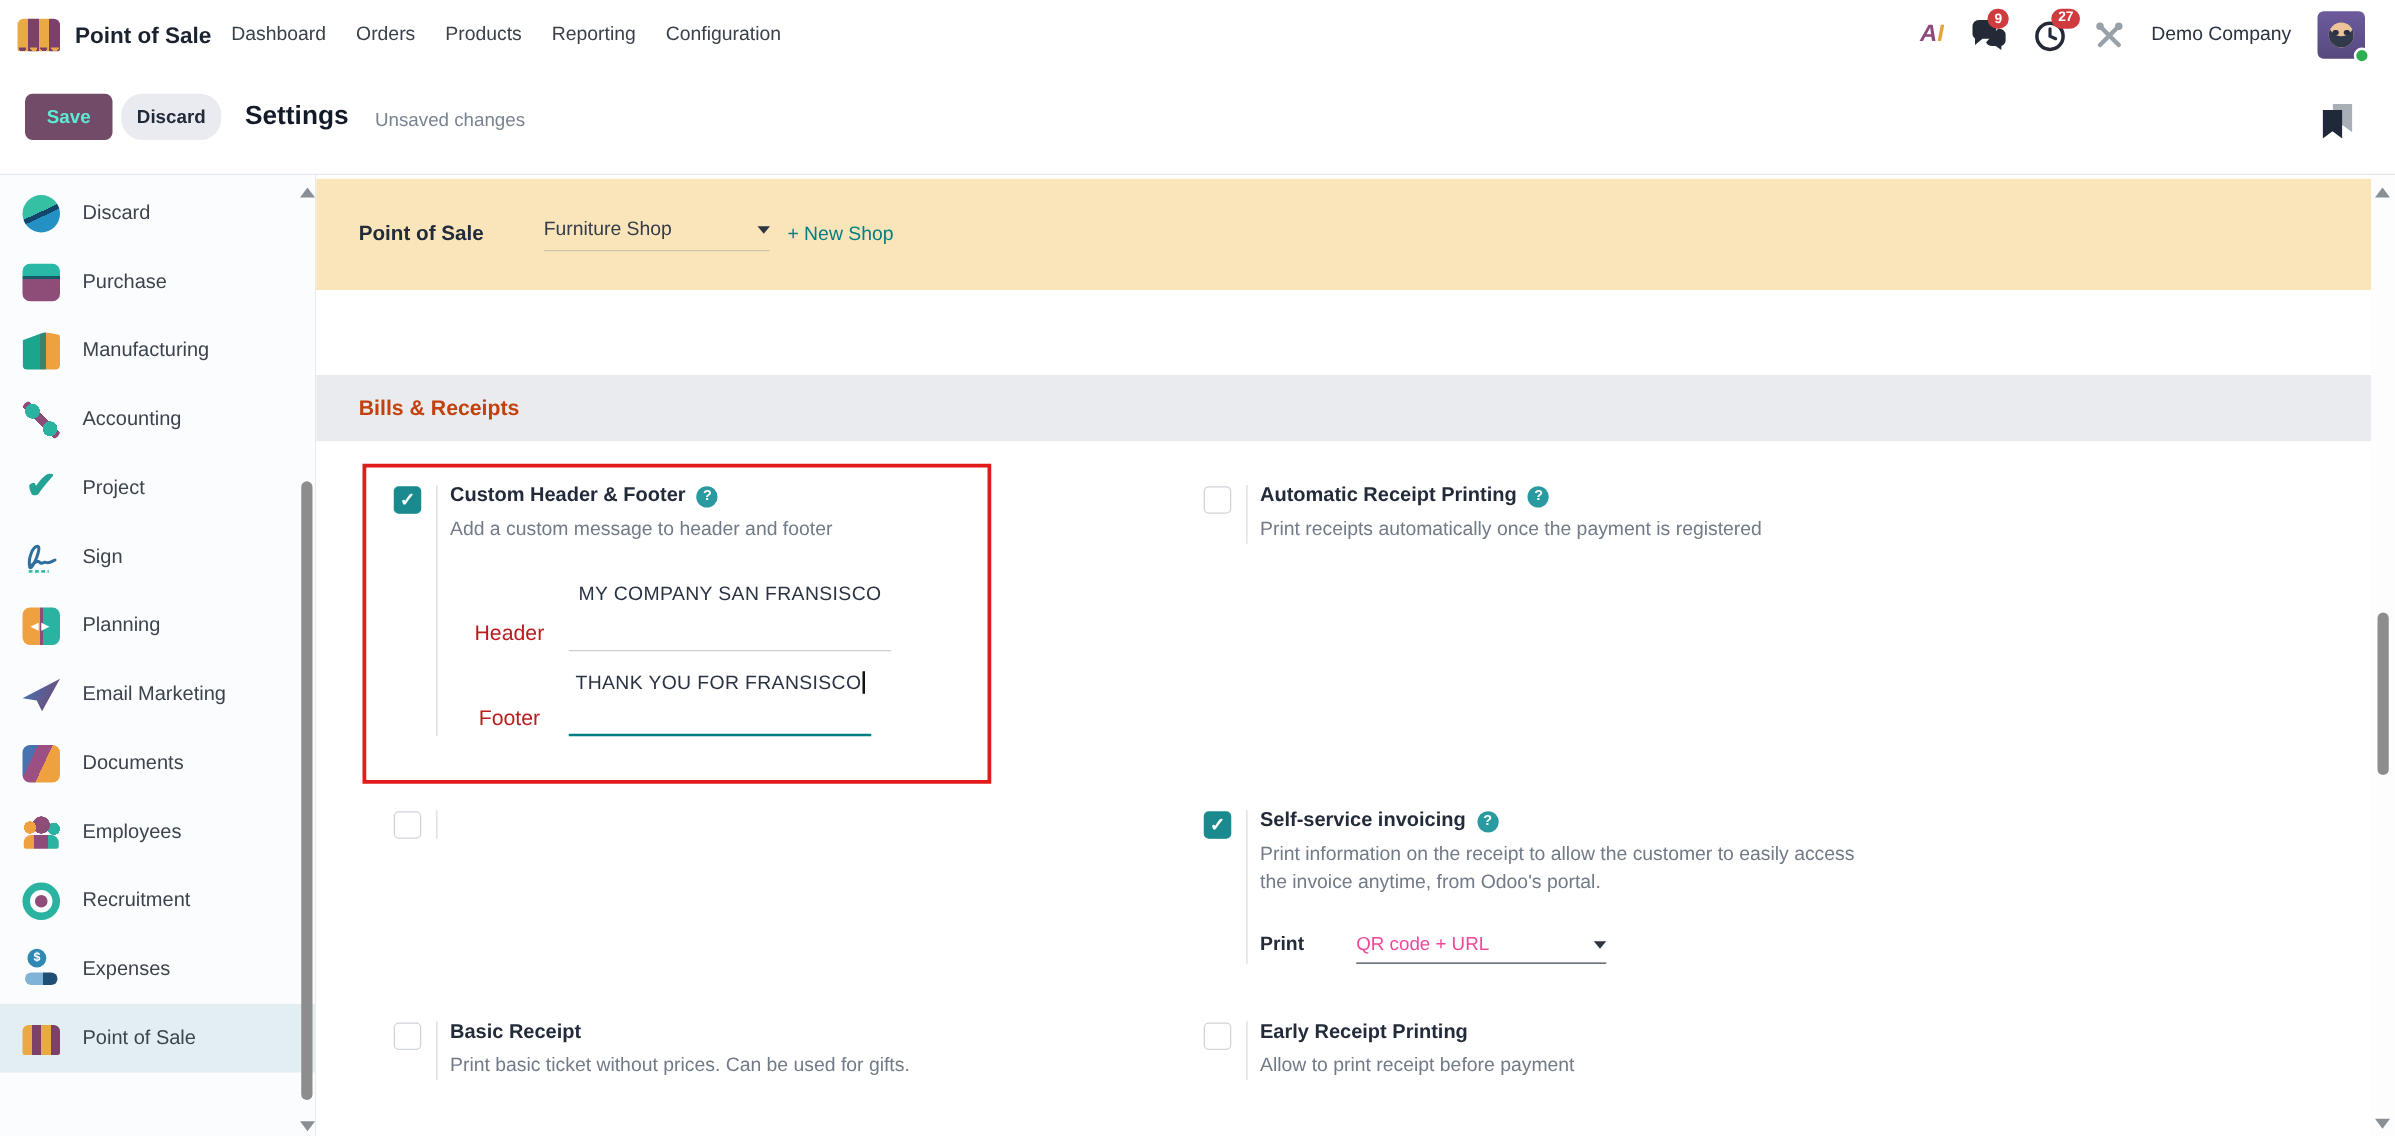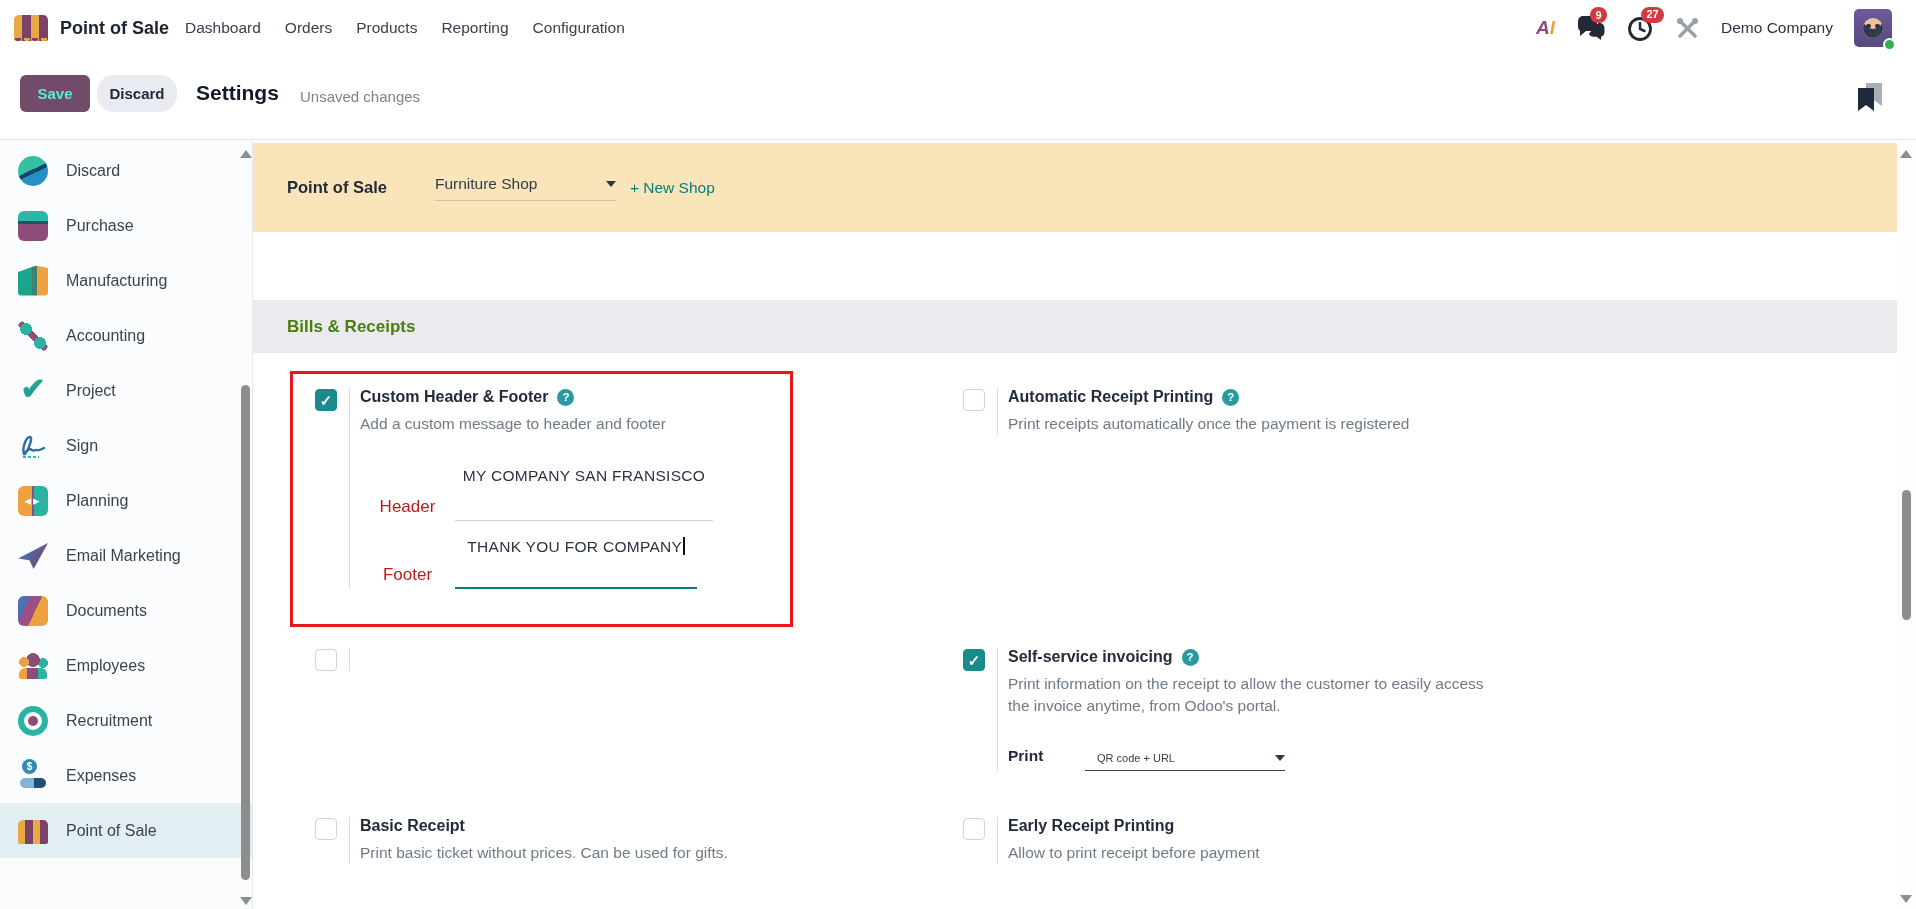--- a/index.html
+++ b/index.html
@@ -123,21 +123,21 @@
                  padding-left:34px; }
   #shop-banner .blabel { font-size:16.5px; font-weight:bold; color:#222b3a; }
   #shop-select { margin-left:48px; width:181px; border-bottom:1px solid #cfc6ad; padding-bottom:7px;
                  display:flex; justify-content:space-between; align-items:center; cursor:pointer; }
   #shop-select .val { font-size:15.5px; color:#333c48; }
   .caret { width:0; height:0; border-left:5px solid transparent; border-right:5px solid transparent;
            border-top:6px solid #2e3540; }
   #new-shop { margin-left:14px; font-size:15.5px; font-weight:500; color:#017e84; cursor:pointer; }
   #section-gap { height:68px; }
   #section-band { height:53px; background:#e9ebef; display:flex; align-items:center; padding-left:34px; }
-  #section-band .stitle { font-size:17px; font-weight:bold; color:#4d7c0f; }
+  #section-band .stitle { font-size:17px; font-weight:bold; color:#c2410c; }
 
   #settings-grid { margin-left:62px; margin-top:30px; display:grid;
                    grid-template-columns:648px 1fr; grid-template-rows:260px 169px auto;
                    align-items:start; }
   .setting { display:flex; align-items:flex-start; padding-top:5px; }
   .cb { width:22px; height:22px; border-radius:4px; border:1.5px solid #cfd4da; background:#fff;
         flex:0 0 22px; cursor:pointer; position:relative; margin-top:1px; }
   .cb.checked { background:#1a8a8f; border-color:#1a8a8f; }
   .cb.checked::after { content:"✓"; position:absolute; left:0; right:0; top:0; bottom:0; color:#fff;
         font-size:15px; font-weight:bold; text-align:center; line-height:21px; }
@@ -156,21 +156,21 @@
   .finput .val { position:absolute; top:6px; left:0; right:0; text-align:center; font-size:15.5px;
                  color:#2a3342; letter-spacing:0.3px; white-space:nowrap; }
   .finput.focused { width:242px; border-bottom:2px solid #017e84; height:58px; }
   .cursor-bar { display:inline-block; width:1.5px; height:18px; background:#111; vertical-align:text-bottom; margin-left:1px; }
   .frow + .frow { margin-top:10px; }
 
   .print-row { margin-top:30px; display:flex; align-items:flex-end; }
   .print-row .plabel { width:77px; font-size:15.5px; font-weight:bold; color:#232b3a; padding-bottom:6px; }
   #print-select { width:200px; border-bottom:1px solid #3c4552; padding-bottom:6px; display:flex;
                   justify-content:space-between; align-items:center; cursor:pointer; }
-  #print-select .val { font-size:11px; color:#404040;margin-left:12px; }
+  #print-select .val { font-size:15px; color:#ec4899; }
 
   #red-frame { position:absolute; left:37px; top:231px; width:503px; height:256px;
                border:3px solid #e21a1a; pointer-events:none; z-index:5; }
 
   .desc-narrow { max-width:495px; }
 </style>
 </head>
 <body>
 
 <div id="navbar">
@@ -328,21 +328,21 @@
         <div class="fields">
           <div class="frow">
             <span class="flabel">Header</span>
             <span class="finput">
               <span class="val">MY COMPANY SAN FRANSISCO</span>
             </span>
           </div>
           <div class="frow">
             <span class="flabel">Footer</span>
             <span class="finput focused">
-              <span class="val"><span>THANK YOU FOR COMPANY</span><span class="cursor-bar"></span></span>
+              <span class="val"><span>THANK YOU FOR FRANSISCO</span><span class="cursor-bar"></span></span>
             </span>
           </div>
         </div>
       </div>
     </div>
 
     <div class="setting">
       <span class="cb"></span>
       <span class="vline"></span>
       <div class="scontent">

